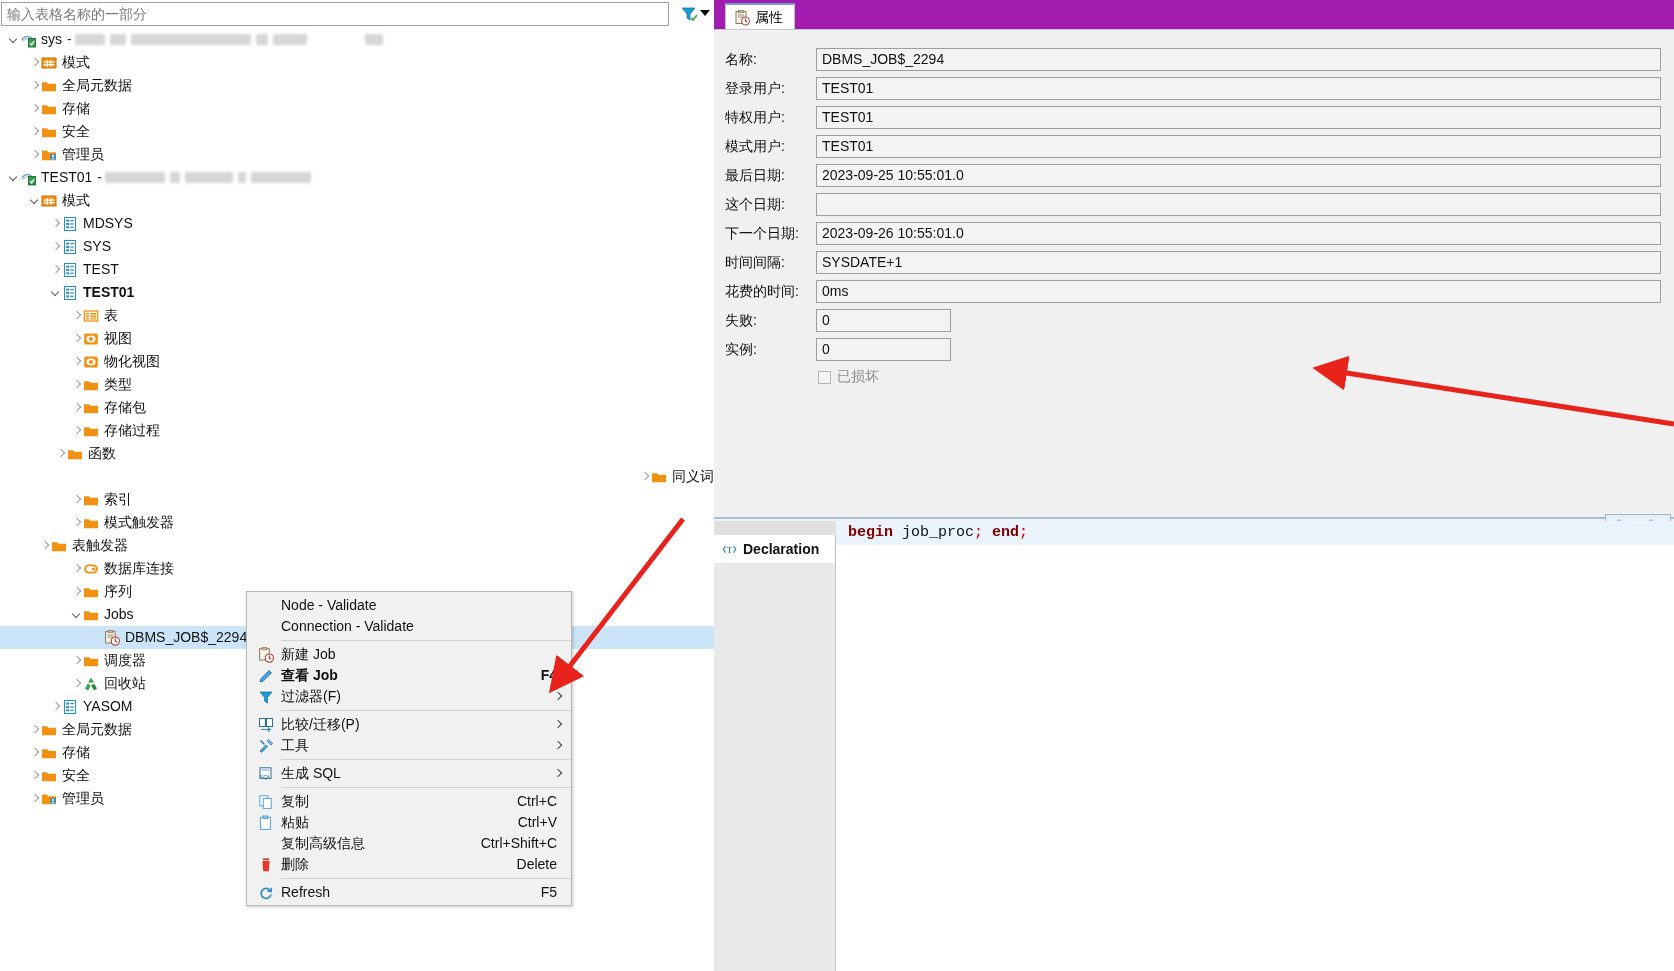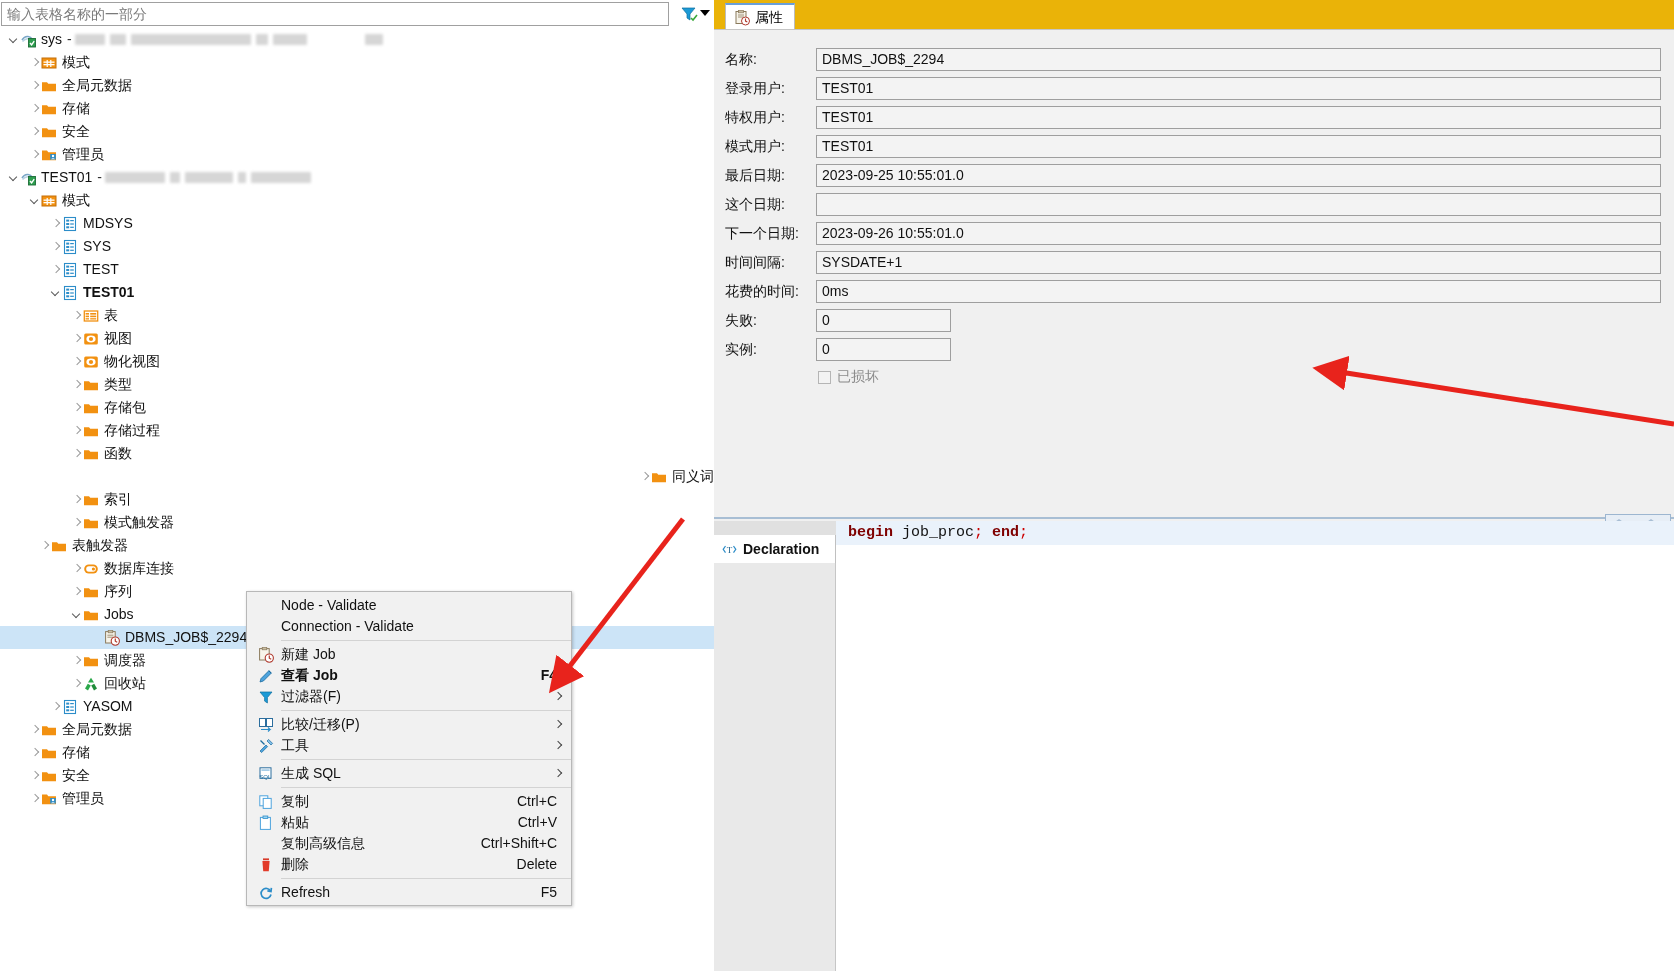--- a/index.html
+++ b/index.html
@@ -62,21 +62,21 @@
   .mi .mtxt{font-size:14px;color:#111;flex:1 1 auto;}
   .mi .mtxt.bold{font-weight:bold;}
   .mi .mkey{font-size:14px;color:#111;margin-right:14px;}
   .mi .mkey.bold{font-weight:bold;}
   .mi .marrow{position:absolute;right:10px;top:7px;width:5px;height:5px;
      border-right:1.4px solid #444;border-top:1.4px solid #444;transform:rotate(45deg);}
   .mi.noicon .mtxt{margin-left:34px;}
   .msep{height:1px;background:#d3d3d3;margin:3px 0 3px 34px;}
 
   
-  .tabstrip{position:absolute;left:0;top:0;width:960px;height:30px;background:#eab308;}
+  .tabstrip{position:absolute;left:0;top:0;width:960px;height:30px;background:#a21caf;}
   .tab{
     position:absolute;left:11px;top:3px;height:27px;background:#ffffff;
     border:1px solid #bcbcbc;border-bottom:none;border-top:2px solid #6a9fd8;
     display:flex;align-items:center;padding:0 11px 0 8px;box-sizing:border-box;
   }
   .tab .tico{width:16px;height:16px;margin-right:5px;}
   .tab .ttxt{font-size:14px;}
   .tabline{position:absolute;left:0;top:29px;width:960px;height:1px;background:#c6c6c6;}
 
   .props{position:absolute;left:0;top:30px;width:960px;height:485px;background:#f0f0f0;}
@@ -323,21 +323,21 @@
             </svg></span>
           <span class="lbl">存储包</span>
         </div>
         <div class="row" style="padding-left: 70px;">
           <span class="twisty collapsed"></span>
           <span class="ico"><svg width="16" height="16" viewBox="0 0 16 16">
               <path d="M1 4.2 h5 l1.3 1.6 h7.7 v7.4 h-14 z" fill="#f29111"></path>
             </svg></span>
           <span class="lbl">存储过程</span>
         </div>
-        <div class="row" style="padding-left: 70px;">
+        <div class="row" style="padding-left: 54px;">
           <span class="twisty collapsed"></span>
           <span class="ico"><svg width="16" height="16" viewBox="0 0 16 16">
               <path d="M1 4.2 h5 l1.3 1.6 h7.7 v7.4 h-14 z" fill="#f29111"></path>
             </svg></span>
           <span class="lbl">函数</span>
         </div>
         <div class="row" style="padding-left: 70px; justify-content: flex-end;">
           <span class="twisty collapsed"></span>
           <span class="ico"><svg width="16" height="16" viewBox="0 0 16 16">
               <path d="M1 4.2 h5 l1.3 1.6 h7.7 v7.4 h-14 z" fill="#f29111"></path>

